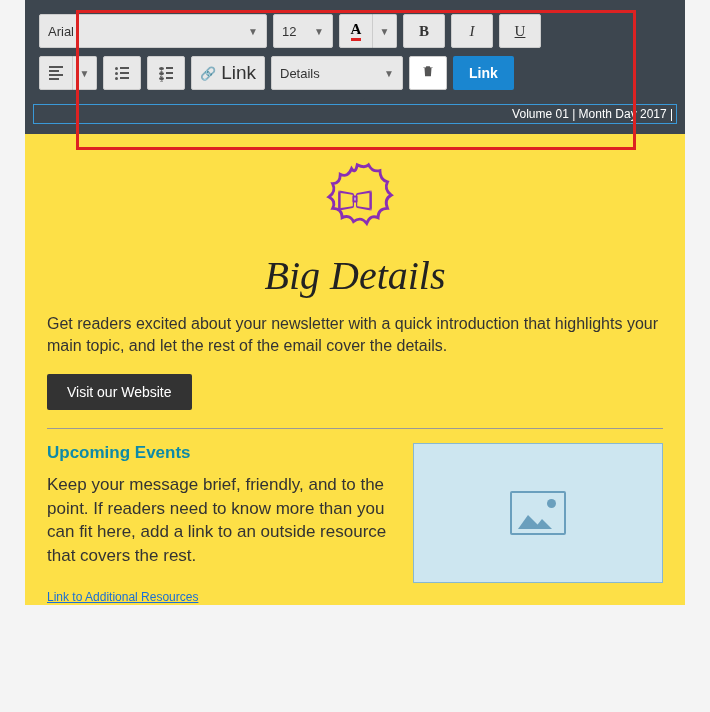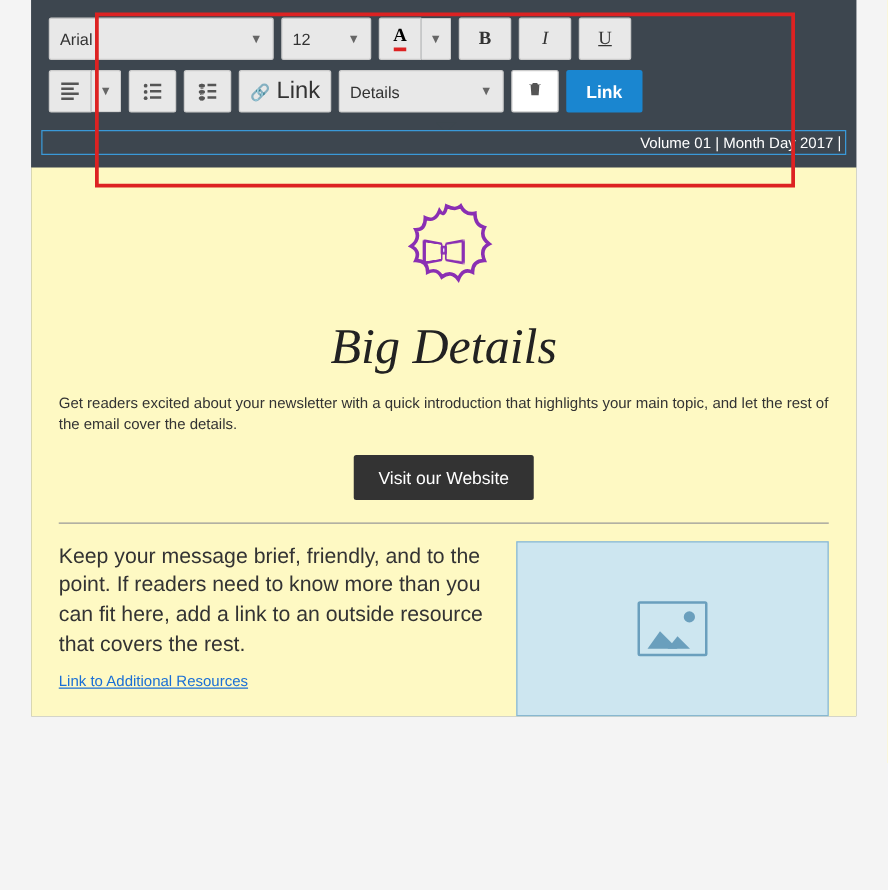--- a/index.html
+++ b/index.html
@@ -33,40 +33,40 @@
   .align-ico span:nth-child(2){ width:70%; } .align-ico span:nth-child(4){ width:70%; }
   .list-ico .r { display:flex; gap:2px; align-items:center; }
   .list-ico .d { width:3px; height:3px; background:#555; border-radius:50%; }
   .list-ico .l { height:2px; background:#555; flex:1; }
   .num-ico .d { width:5px; font-size:6px; color:#555; text-align:center; }
   .link-ico { font-size:19px; }
   .trash-ico svg { width:14px; height:14px; }
   .editing-field-wrap { padding: 4px 8px 10px 8px; background:#3d464f; }
   .editing-field { border:1px solid #3a99d8; color:#fff; font-size:12px; text-align:right; padding:2px 4px; position:relative; }
   .editing-field::after { content:""; display:inline-block; width:1px; height:12px; background:#fff; vertical-align:middle; margin-left:1px; }
-  .email-body { background:#fef9c3; padding: 18px 22px 0 22px; }
+  .email-body { background:#fde047; padding: 18px 22px 0 22px; }
   .logo-wrap { text-align:center; }
   .bow { position:relative; width:32px; height:14px; }
   .bow::before, .bow::after {
     content:""; position:absolute; top:0; width:13px; height:13px; border:2px solid #8a2fb3; border-radius:2px;
   }
   .bow::before { left:0; transform: perspective(20px) rotateY(25deg); }
   .bow::after { right:0; transform: perspective(20px) rotateY(-25deg); }
   .bow .knot { position:absolute; left:50%; top:50%; width:5px; height:7px; background:#fff; border:2px solid #8a2fb3; transform:translate(-50%,-50%); border-radius:1px;}
   .brand { font-family: "Brush Script MT","Segoe Script",cursive; font-size:40px; color:#222; margin-top:6px; font-style:italic;}
   .headline { color:#0e8aa8; font-size:24px; font-weight:bold; text-align:center; margin-top:24px; }
-  .intro { font-size:12px; color:#333; margin-top:14px; line-height:1.4; }
-  .cta-wrap { text-align:center; margin:16px 0 18px 0; }
+  .intro { font-size:16px; color:#333; margin-top:14px; line-height:1.4; }
+  .cta-wrap { margin:16px 0 18px 0; }
   .cta { display:inline-block; background:#333; color:#fff; font-size:14px; padding:10px 20px; border-radius:2px; cursor:pointer; }
   .hr { height:1px; background:#999; margin: 0 0 14px 0; }
   .cols { display:flex; gap:20px; }
   .col-l { flex:1; }
   .sect-title { color:#0e8aa8; font-size:17px; font-weight:bold; margin-bottom:10px; }
   .sect-body { font-size:17px; color:#333; line-height:1.4; }
-  .sect-link { color:#1a6fd6; font-size:12px; text-decoration:underline; display:inline-block; margin-top:10px; cursor:pointer; }
+  .sect-link { color:#1a6fd6; font-size:12px; text-decoration:underline; display:inline-block; margin-top:22px; cursor:pointer; }
   .img-ph { width:250px; height:140px; background:#cde6f0; border:1px solid #88b8d0; display:flex; align-items:center; justify-content:center; }
   .img-ph-inner { width:56px; height:44px; border:2px solid #6a9fbd; border-radius:2px; position:relative; background:#cde6f0;}
   .img-ph-inner .sun { position:absolute; top:6px; right:8px; width:9px; height:9px; background:#6a9fbd; border-radius:50%; }
   .img-ph-inner .mtn { position:absolute; bottom:4px; left:6px; width:0; height:0; border-left:10px solid transparent; border-right:14px solid transparent; border-bottom:14px solid #6a9fbd; }
   .img-ph-inner .mtn2 { position:absolute; bottom:4px; left:22px; width:0; height:0; border-left:8px solid transparent; border-right:10px solid transparent; border-bottom:10px solid #6a9fbd; }
 </style>
 </head>
 <body>
 
 <svg width="0" height="0" style="position:absolute">
@@ -74,25 +74,25 @@
       <feTurbulence baseFrequency="0" numOctaves="1"></feTurbulence>
     </filter>
 </svg>
 
 <div class="red-annot"></div>
 
 <div class="editor-wrap">
 
   <div class="toolbar-outer">
     <div class="tb-row">
-      <div class="tb-sel" style="width:180px">
+      <div class="tb-sel" style="width:228px">
         <span>Arial</span>
         <span class="caret">▼</span>
       </div>
-      <div class="tb-sel" style="width:72px">
+      <div class="tb-sel" style="width:60px">
         <span>12</span>
         <span class="caret">▼</span>
       </div>
       <div class="tb-split">
         <div class="main" style="width:34px">
             <span class="color-A">A</span>
           </div>
         <div class="side">
             <span class="caret">▼</span>
           </div>
@@ -196,20 +196,21 @@
     </div>
 
     <div class="intro">Get readers excited about your newsletter with a quick introduction that highlights your main topic, and let the rest of the email cover the details.</div>
     <div class="cta-wrap">
       <div class="cta">Visit our Website</div>
     </div>
     <div class="hr"></div>
 
     <div class="cols">
       <div class="col-l">
+        <div class="sect-title">Upcoming Events</div>
         <div class="sect-body">Keep your message brief, friendly, and to the point. If readers need to know more than you can fit here, add a link to an outside resource that covers the rest.</div>
         <a class="sect-link">Link to Additional Resources</a>
       </div>
       <div class="img-ph">
         <div class="img-ph-inner">
           <div class="sun"></div>
             <div class="mtn"></div>
             <div class="mtn2"></div>
         </div>
       </div>

